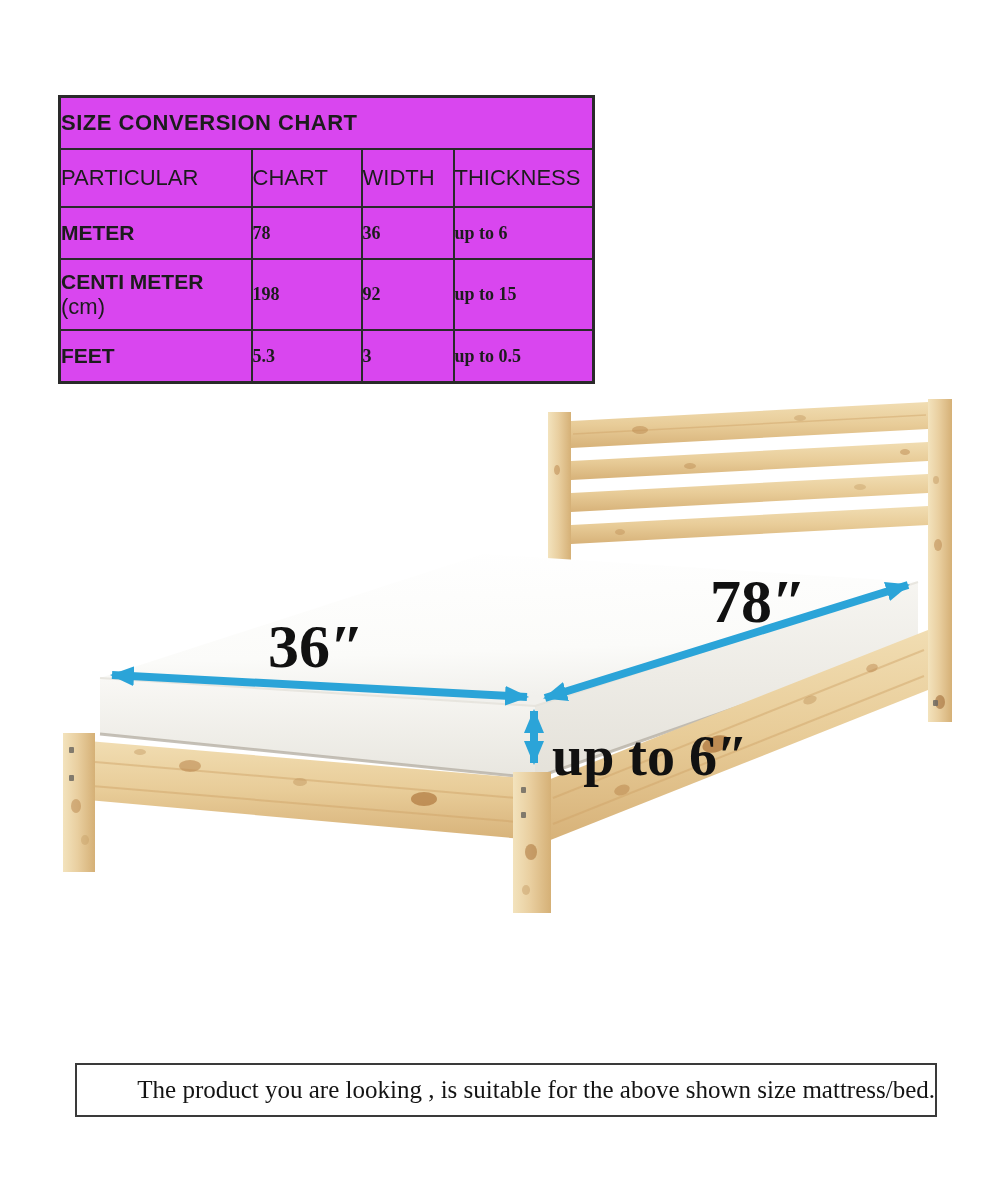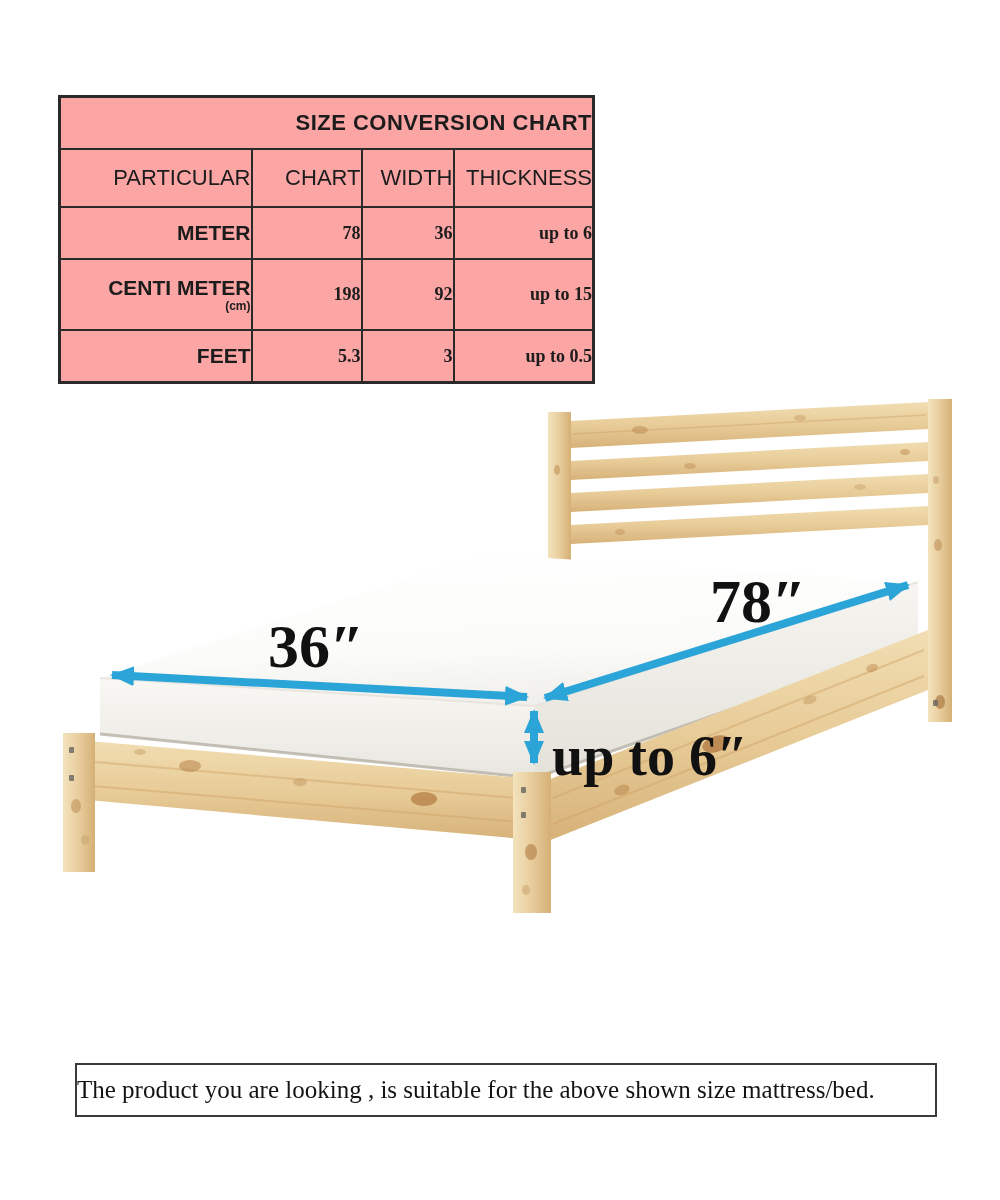--- a/index.html
+++ b/index.html
@@ -1,34 +1,34 @@
 <!DOCTYPE html>
 <html><head>
 <meta charset="utf-8">
 <style>
   html,body{margin:0;padding:0;background:#ffffff;}
   .stage{position:relative;width:1000px;height:1200px;background:#ffffff;overflow:hidden;
          font-family:"Liberation Sans",sans-serif;}
   
   .tblwrap{position:absolute;left:58px;top:95px;}
   table.tbl{border-collapse:collapse;background:#ecedeb;border:3px solid #2a2a2a;table-layout:fixed;}
-  table.tbl td{border:2px solid #2a2a2a;text-align:right;vertical-align:middle;padding:0;
-               background:#fca5a5;color:#1c1c1c;}
+  table.tbl td{border:2px solid #2a2a2a;text-align:left;vertical-align:middle;padding:0;
+               background:#d946ef;color:#1c1c1c;}
   .c0{width:192px}.c1{width:110px}.c2{width:92px}.c3{width:140px}
   .rowTitle td{height:50px;border-bottom-width:3px;}
   .rowHead td{height:56px;border-bottom-width:3px;}
   .rowInch td{height:50px}.rowCm td{height:69px}.rowFeet td{height:50px}
   .t-title{font-weight:700;font-size:22px;letter-spacing:.5px;}
   .t-head{font-weight:400;font-size:22px;}
   .t-label{font-weight:700;font-size:21px;line-height:1.15;}
-  .t-label small{font-size:12px;font-weight:700;display:block;}
+  .t-label small{font-size:22px;font-weight:400;display:block;}
   .t-val{font-family:"Liberation Serif",serif;font-weight:600;font-size:18px;}
   
   .note{position:absolute;left:75px;top:1063px;width:858px;height:50px;border:2px solid #3a3a3a;
-        background:#ffffff;text-align:left;line-height:50px;white-space:nowrap;
+        background:#ffffff;text-align:right;line-height:50px;white-space:nowrap;
         font-family:"Liberation Serif",serif;font-size:25px;color:#141414;overflow:hidden;}
   
   .bed{position:absolute;left:0;top:0;}
   .dimlabel{font-family:"Liberation Serif","DejaVu Serif",serif;font-weight:600;fill:#111111;}
 </style>
 </head>
 <body>
 
 <div class="stage">
 

